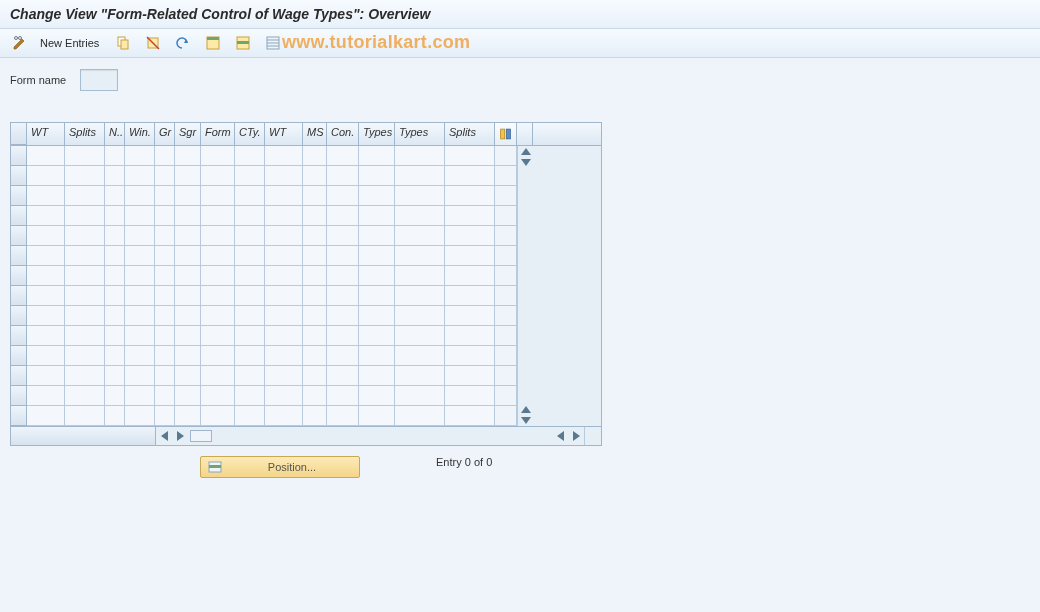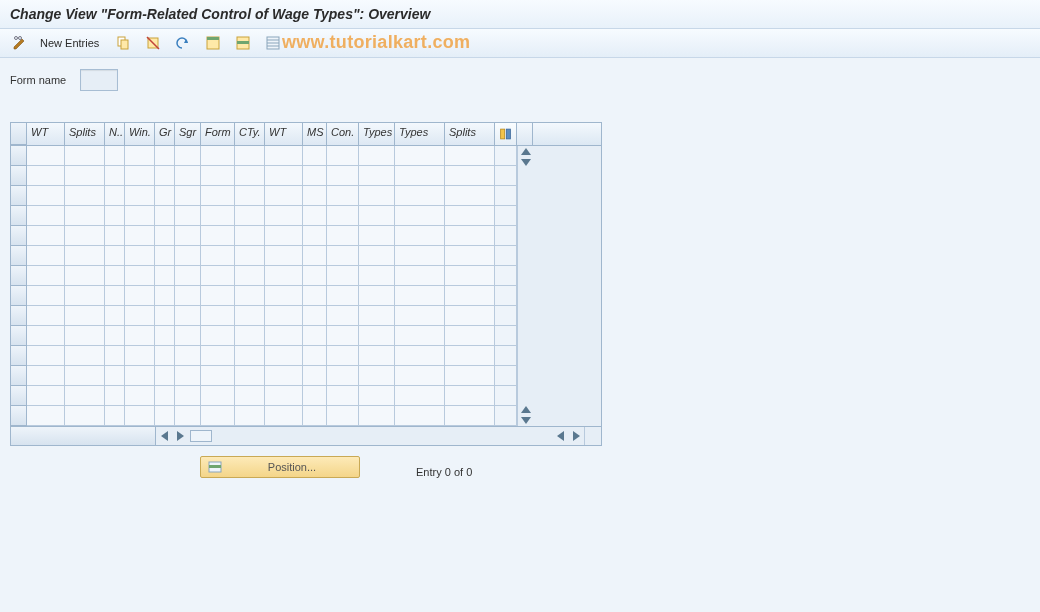--- a/index.html
+++ b/index.html
@@ -178,40 +178,40 @@
     background: #eef4fa;
     border:1px solid #9fb6cd;
   }
   .config-cell {
     background: linear-gradient(#fafdff,#e5eef6);
     display:flex;align-items:center;justify-content:center;
   }
   .footer-row {
     margin-top: 10px;
     display:flex;
-    align-items:flex-end;
+    align-items:flex-start;
     width: 590px;
   }
   .position-btn {
     margin-left: 190px;
     width: 160px;
     height: 22px;
     background: linear-gradient(#fdeab8, #f4d589);
     border: 1px solid #c9a955;
     border-radius: 2px;
     display:flex;
     align-items:center;
     gap: 8px;
     padding: 0 6px;
     box-sizing:border-box;
     color: #555;
     cursor:pointer;
   }
   .entry-status {
-    margin-left: 56px;
+    margin-left: 76px;
     color: #333;
   }
   
   svg.ic { width:16px; height:16px; }
 </style>
 </head>
 <body>
 
 <div class="title-bar">
   <span class="title-text">Change View "Form-Related Control of Wage Types": Overview</span>

